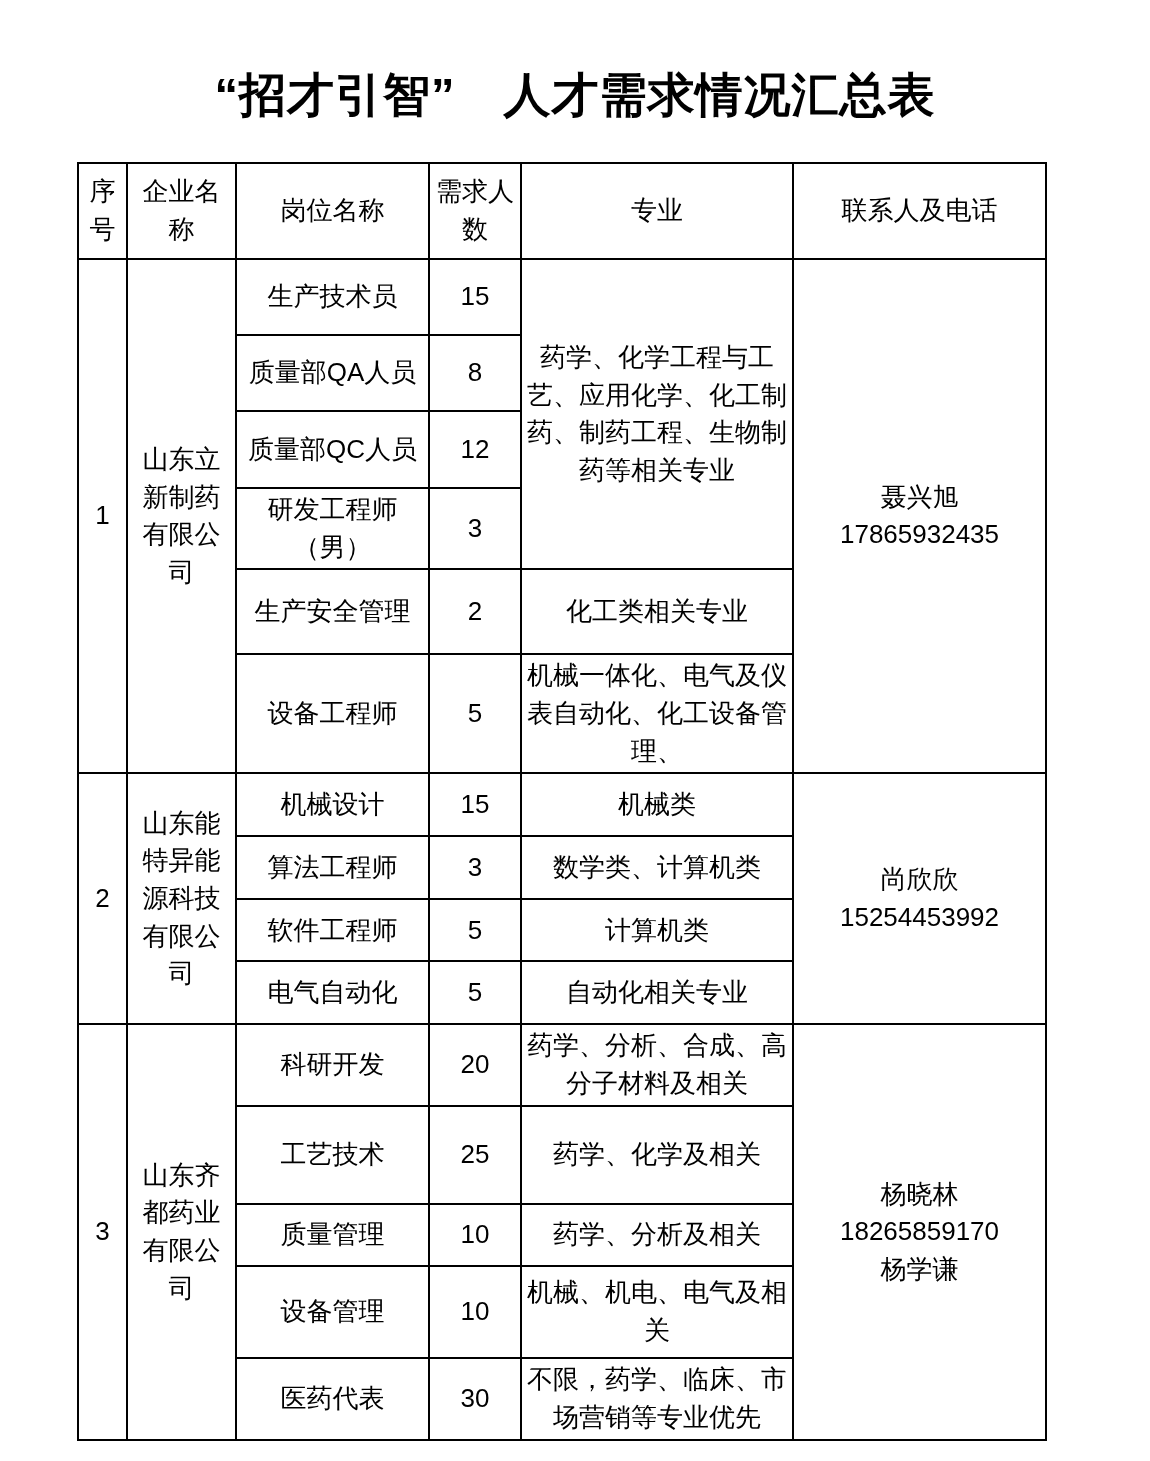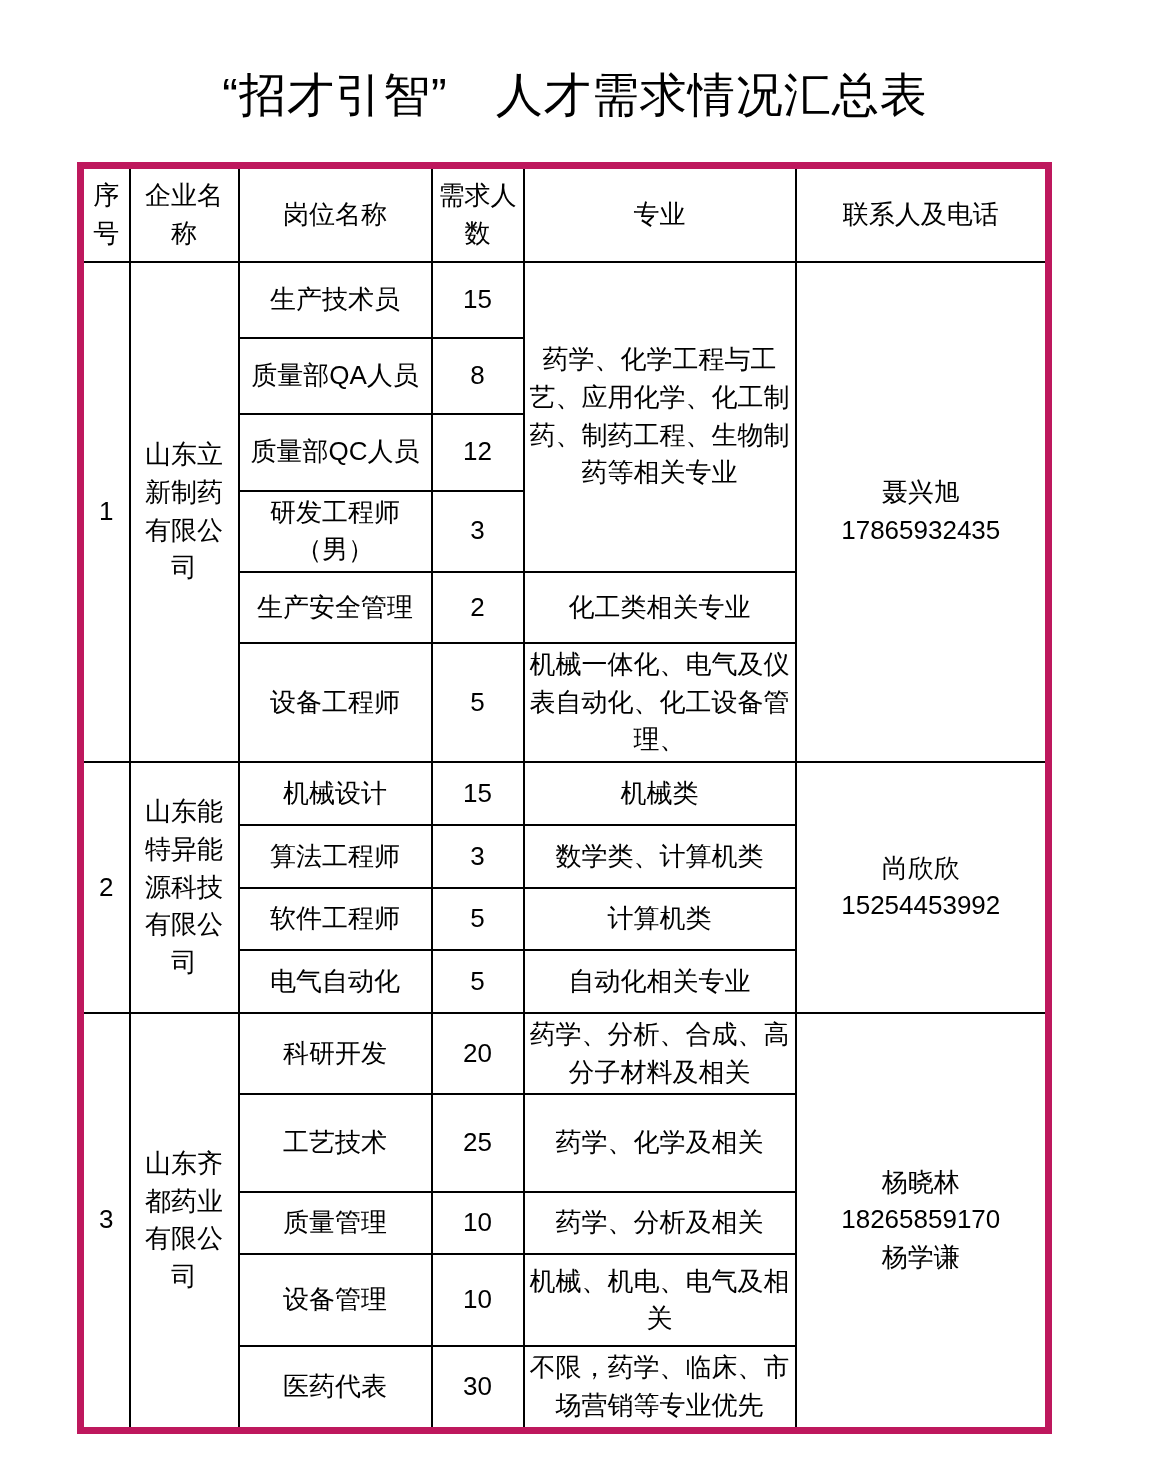--- a/index.html
+++ b/index.html
@@ -7,30 +7,30 @@
     width: 1150px; height: 1461px;
     background: #ffffff;
     font-family: "Liberation Sans", "DejaVu Sans", sans-serif;
     color: #000000;
   }
   .page { position: relative; width: 1150px; height: 1461px; background: #fff; overflow: hidden; }
 
   .doc-title {
     position: absolute; top: 64px; left: 0; width: 1150px;
     margin: 0; text-align: center;
-    font-size: 47px; font-weight: 400; letter-spacing: 1px;
+    font-size: 47px; font-weight: 700; letter-spacing: 1px;
     color: #000;
   }
 
   table.demand {
     position: absolute; left: 77px; top: 162px;
     width: 968px;
     border-collapse: collapse;
     table-layout: fixed;
-    border: 7px solid #be185d;
+    border: 1px solid #be185d;
   }
   table.demand th, table.demand td {
     border: 2px solid #000;
     text-align: center; vertical-align: middle;
     padding: 2px 2px;
     font-size: 26px; font-weight: 400;
     line-height: 1.45;
     overflow: hidden;
   }
   th.th-cell { font-weight: 400; }
@@ -81,21 +81,21 @@
     </tr>
     <tr style="height:77px">
       <td>质量部QC人员</td>
       <td>12</td>
     </tr>
     <tr style="height:78px">
       <td class="preline">研发工程师
 （男）</td>
       <td>3</td>
     </tr>
-    <tr style="height:71px">
+    <tr style="height:85px">
       <td>生产安全管理</td>
       <td>2</td>
       <td class="c-major">化工类相关专业</td>
     </tr>
     <tr style="height:76px">
       <td>设备工程师</td>
       <td>5</td>
       <td class="c-major">机械一体化、电气及仪表自动化、化工设备管理、</td>
     </tr>
 

